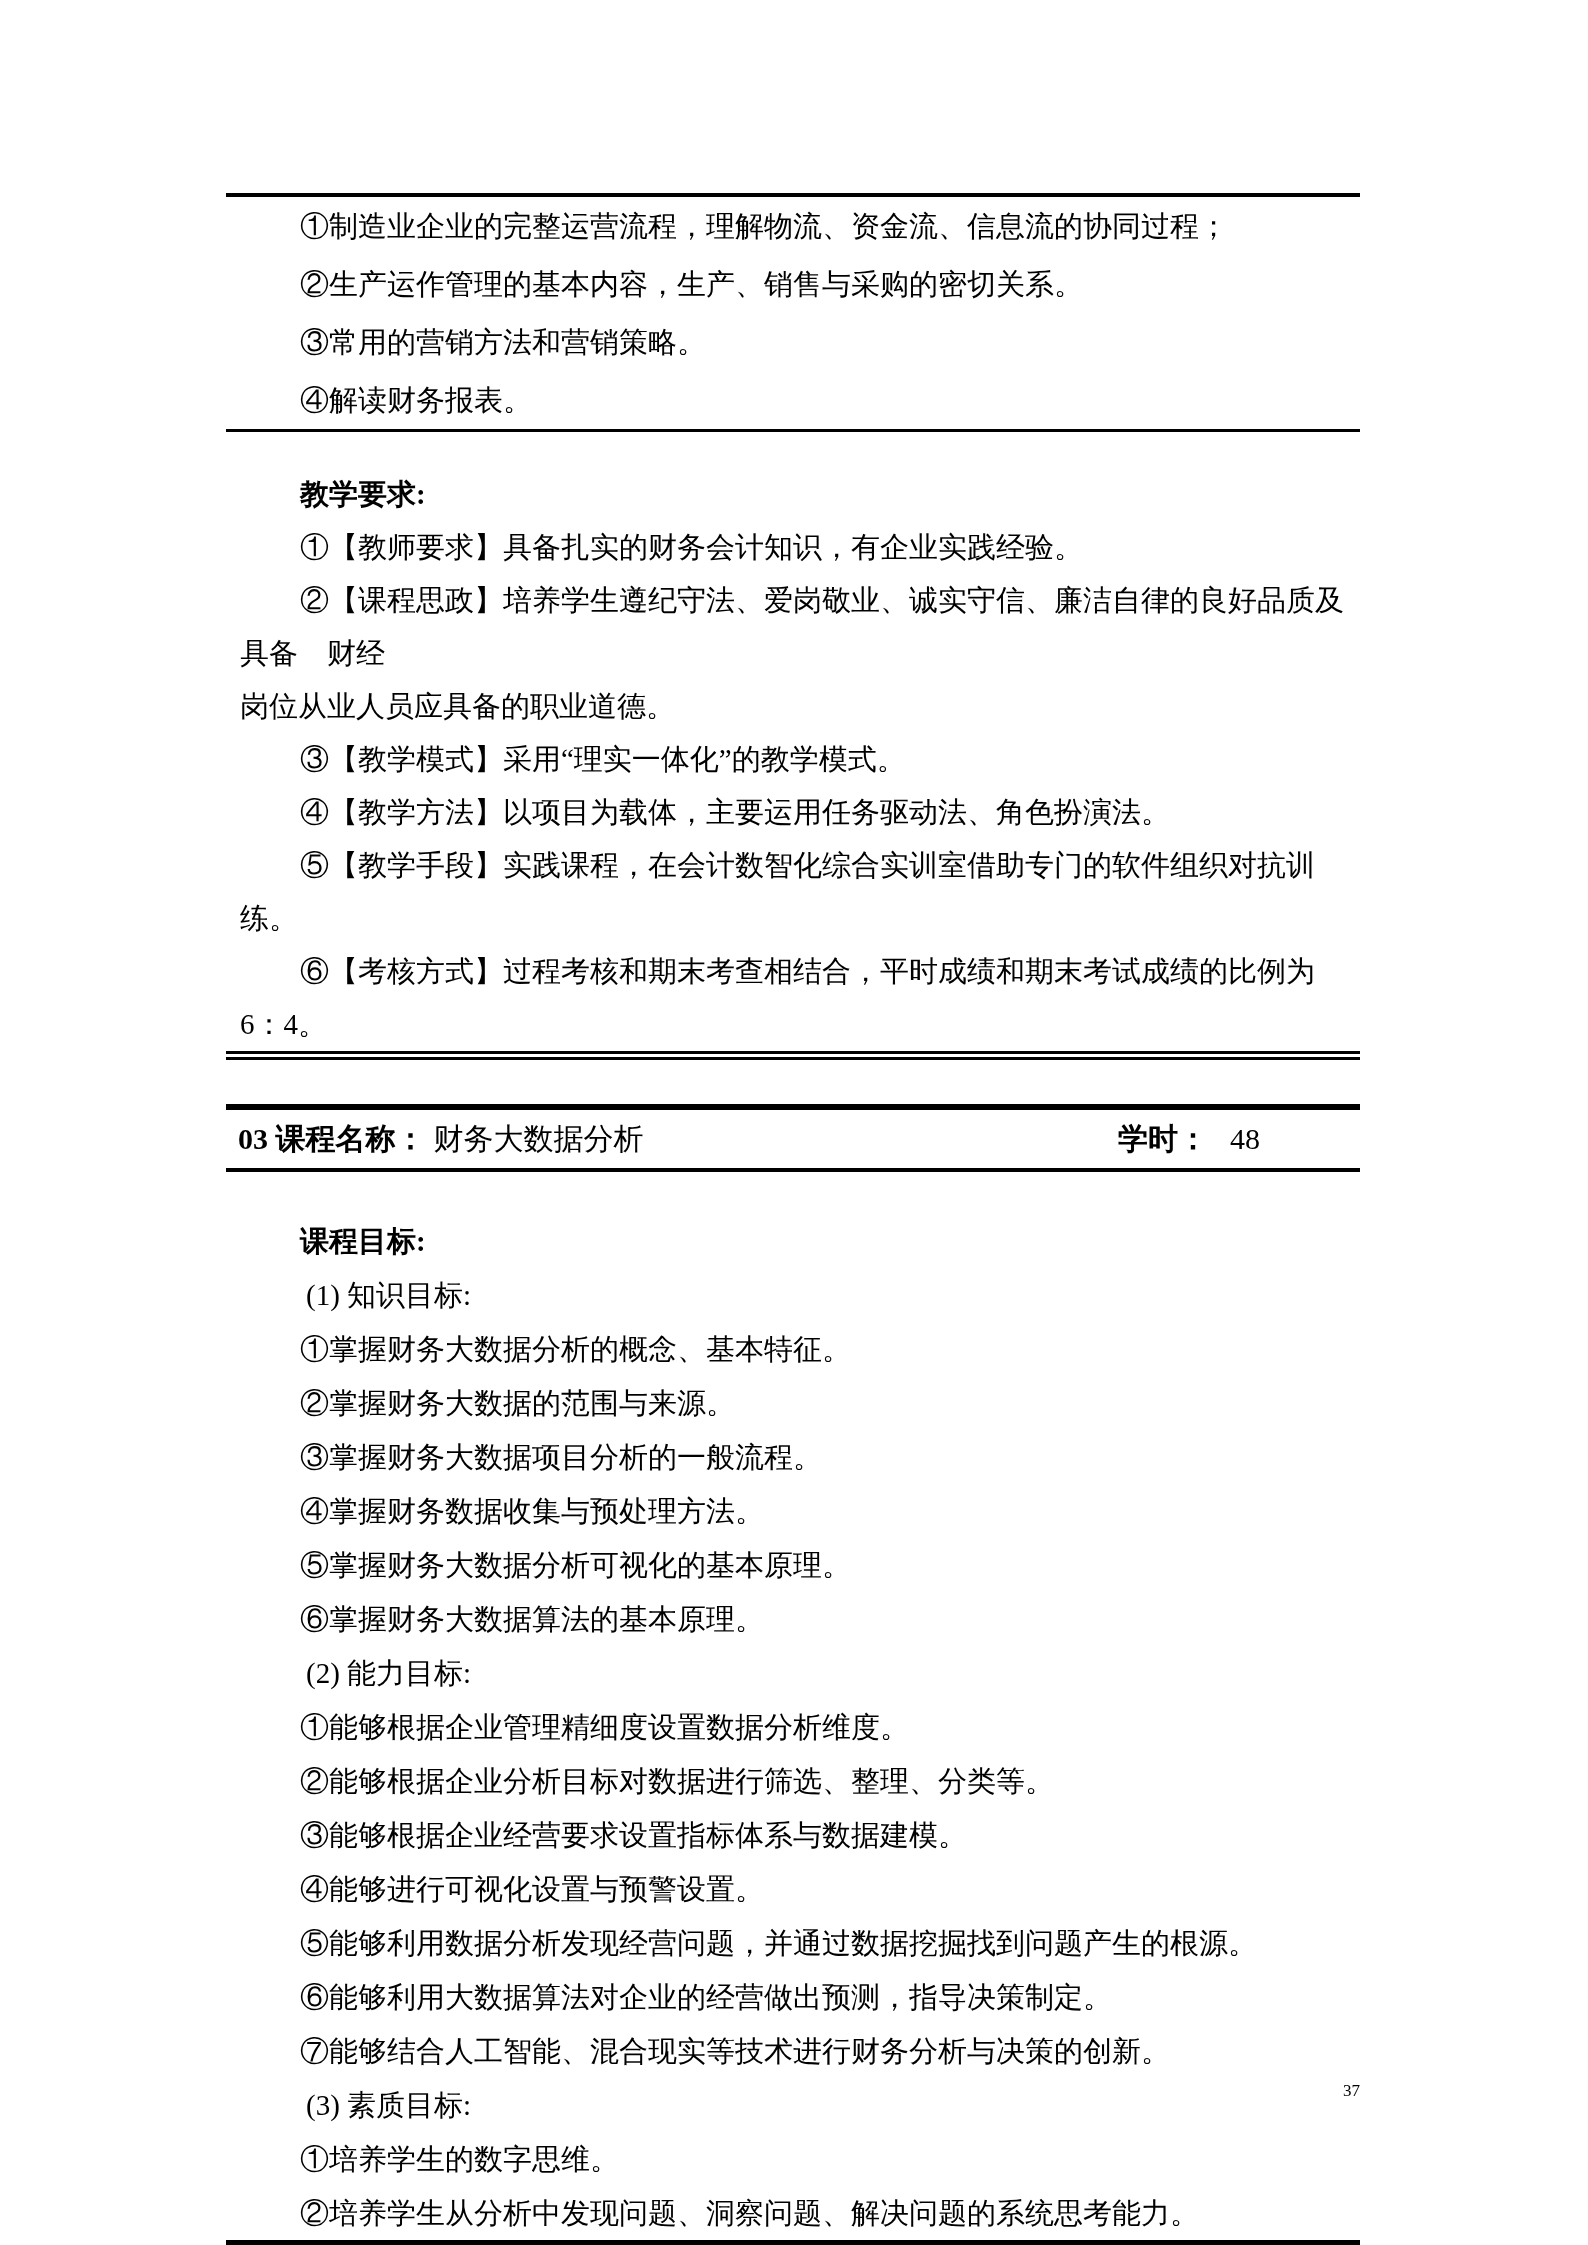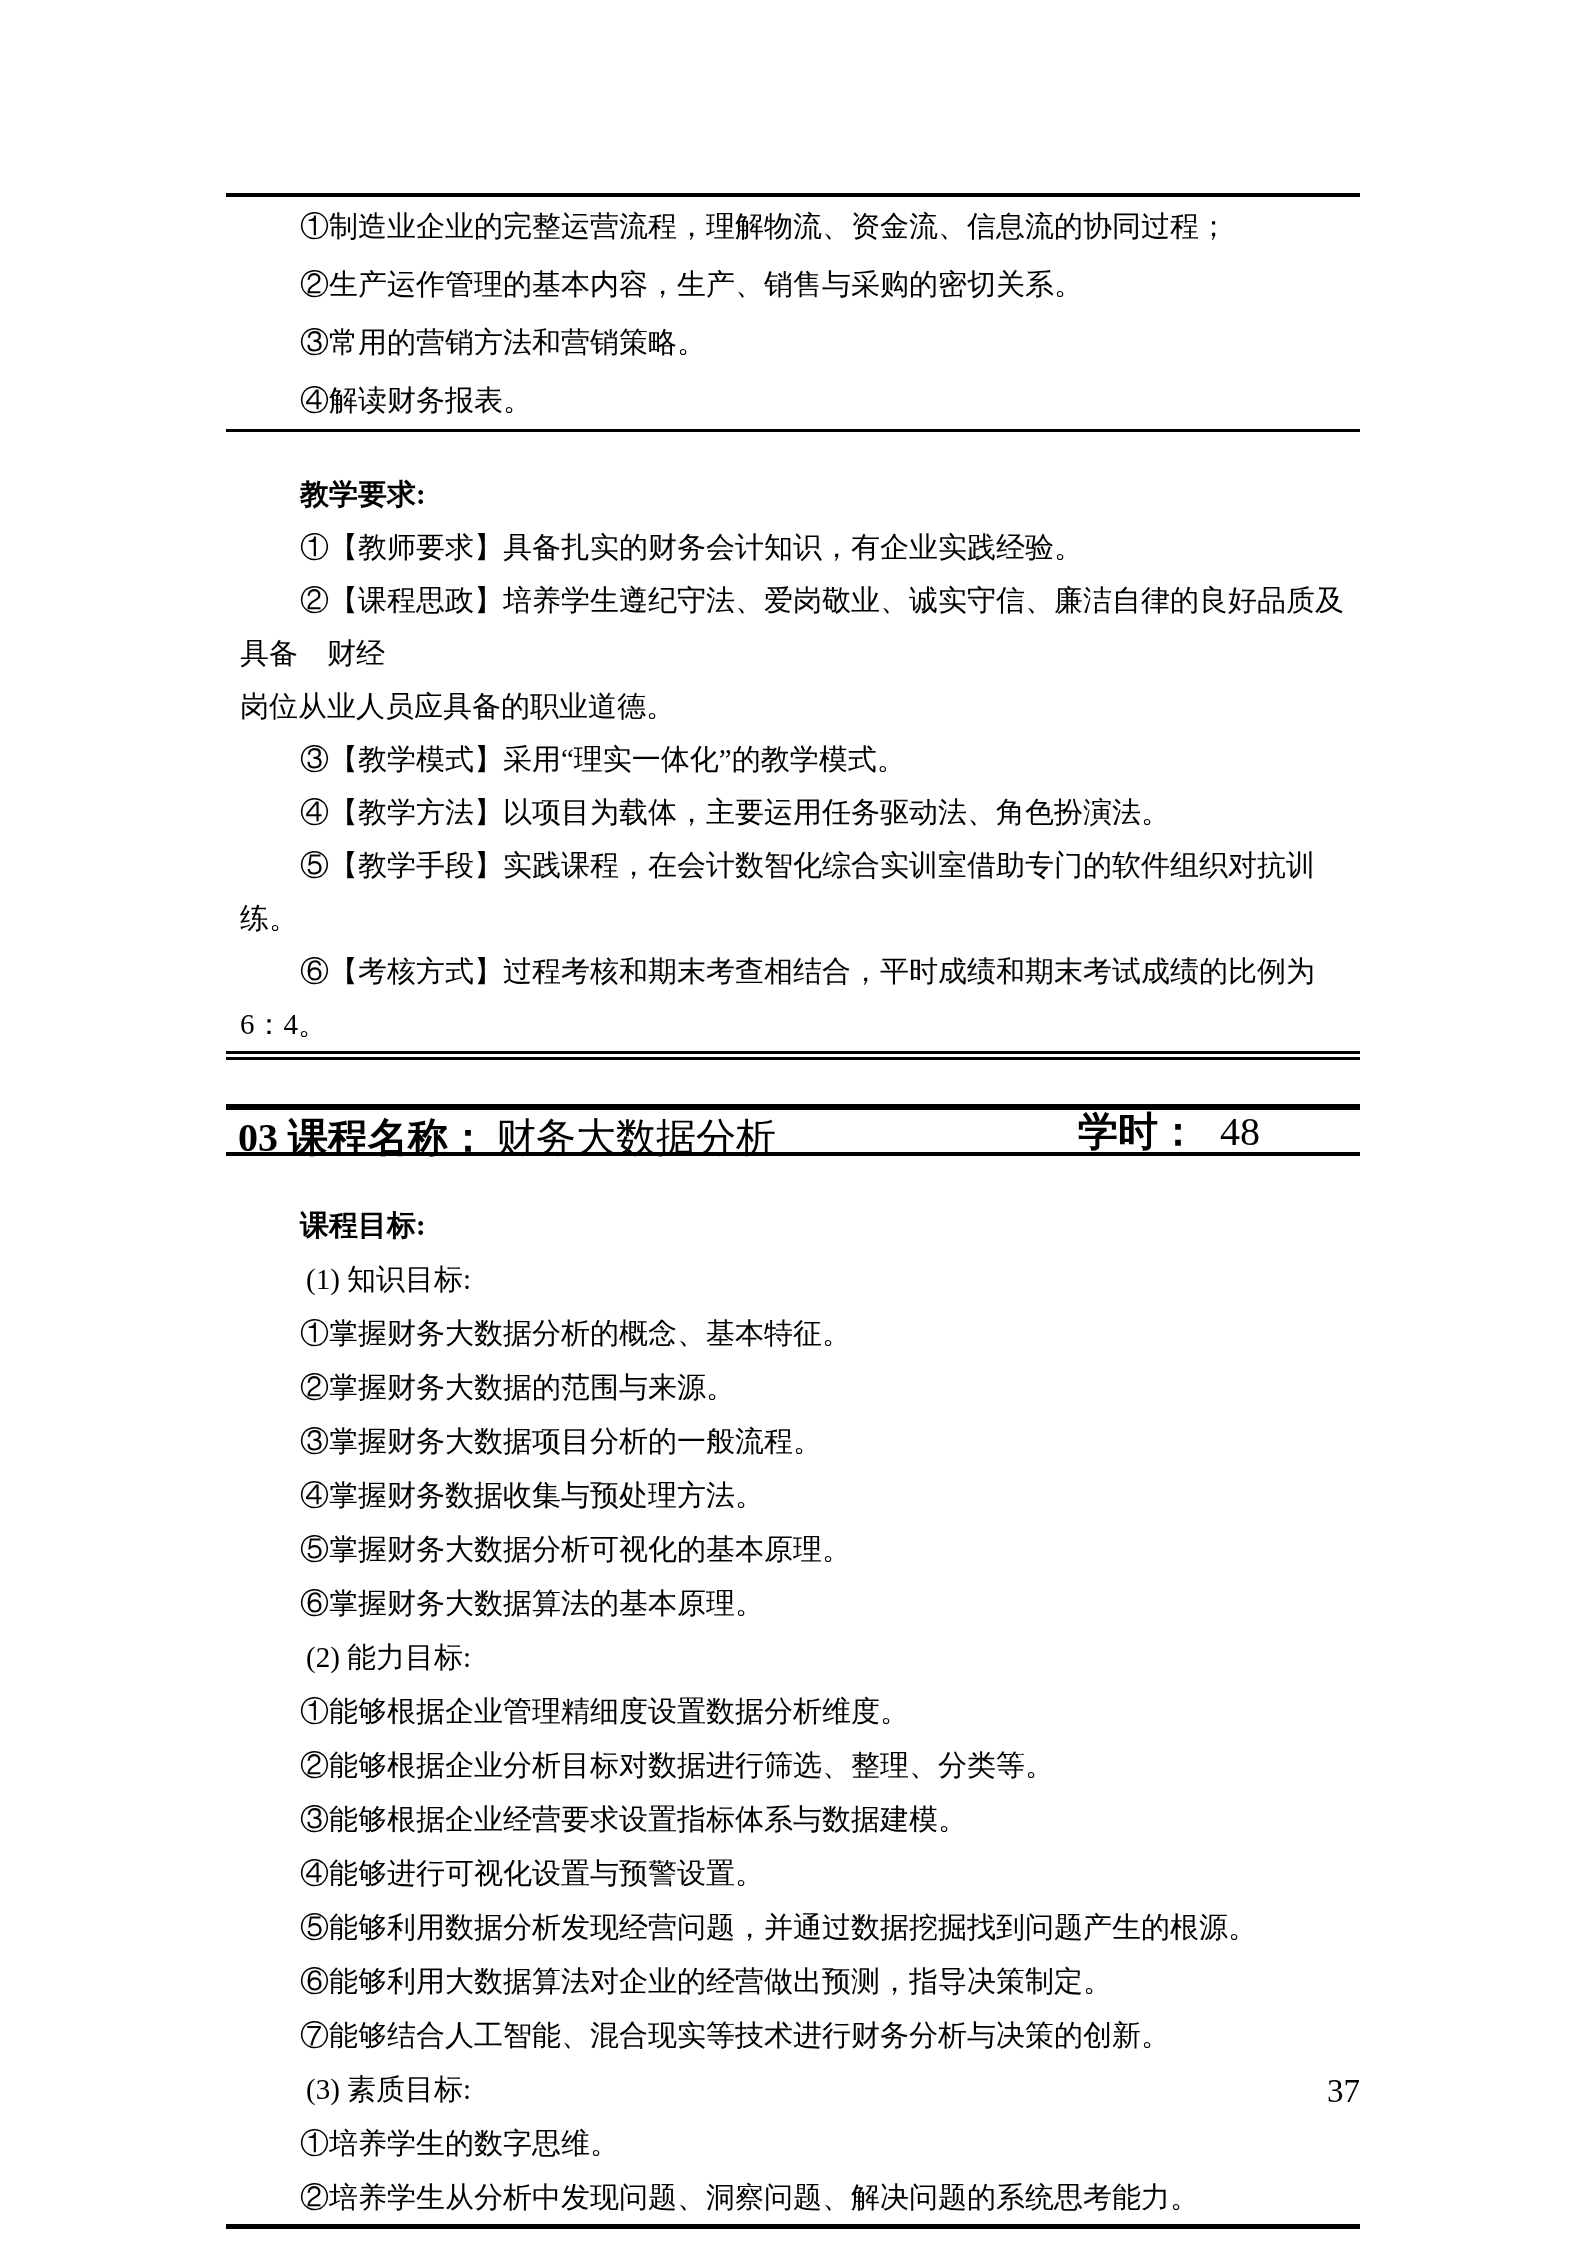--- a/index.html
+++ b/index.html
@@ -38,36 +38,37 @@
     text-indent: 60px;
     white-space: pre-wrap;
   }
   .block-b p { line-height: 53px; }
   .block-c { padding-top: 6px; }
   .block-c p { line-height: 54px; }
   p.flush { text-indent: 0; }
   p.heading { font-weight: bold; margin-top: 36px; }
   p.subheading { font-weight: normal; text-indent: 66px; }
   .course-row {
-    height: 42px;
+    height: 58px;
     display: flex;
-    font-size: 40px;
+    align-items: center;
+    font-size: 30px;
     padding-left: 12px;
     padding-right: 100px;
     white-space: pre;
   }
   .course-row .label { font-weight: bold; }
   .course-row .course-name { margin-left: 8px; }
   .course-row .hours-group { margin-left: auto; display: flex; align-items: center; }
   .course-row .hours-value { margin-left: 22px; font-family: Liberation Serif, serif; }
   .page-number {
     position: absolute;
     top: 2076px;
     right: 228px;
-    font-size: 33px;
+    font-size: 17px;
     line-height: 30px;
   }
 </style>
 </head>
 <body>
 
 <div class="content">
 
   <div class="spacer-top"></div>
 

